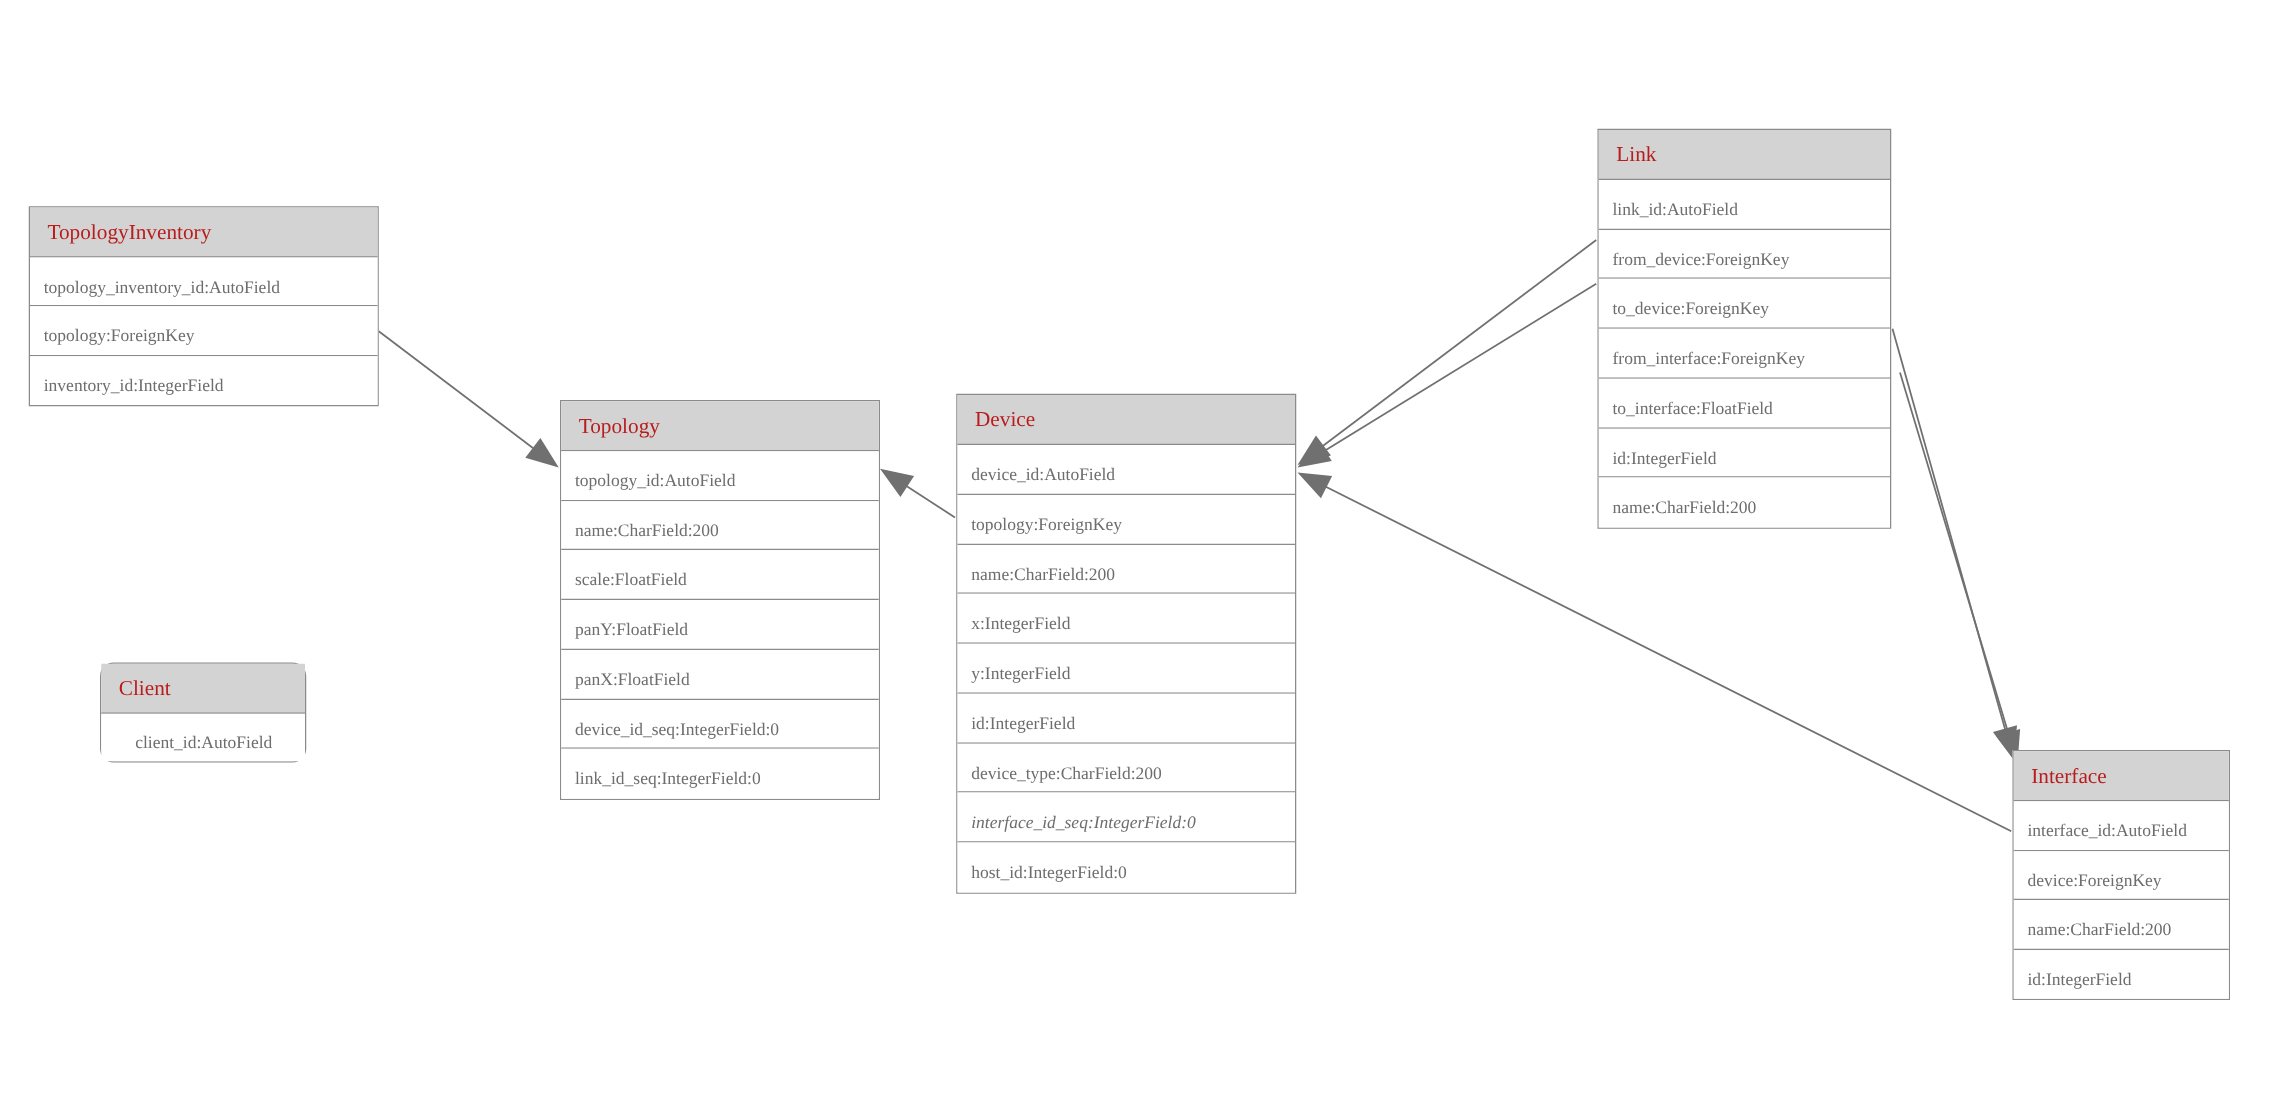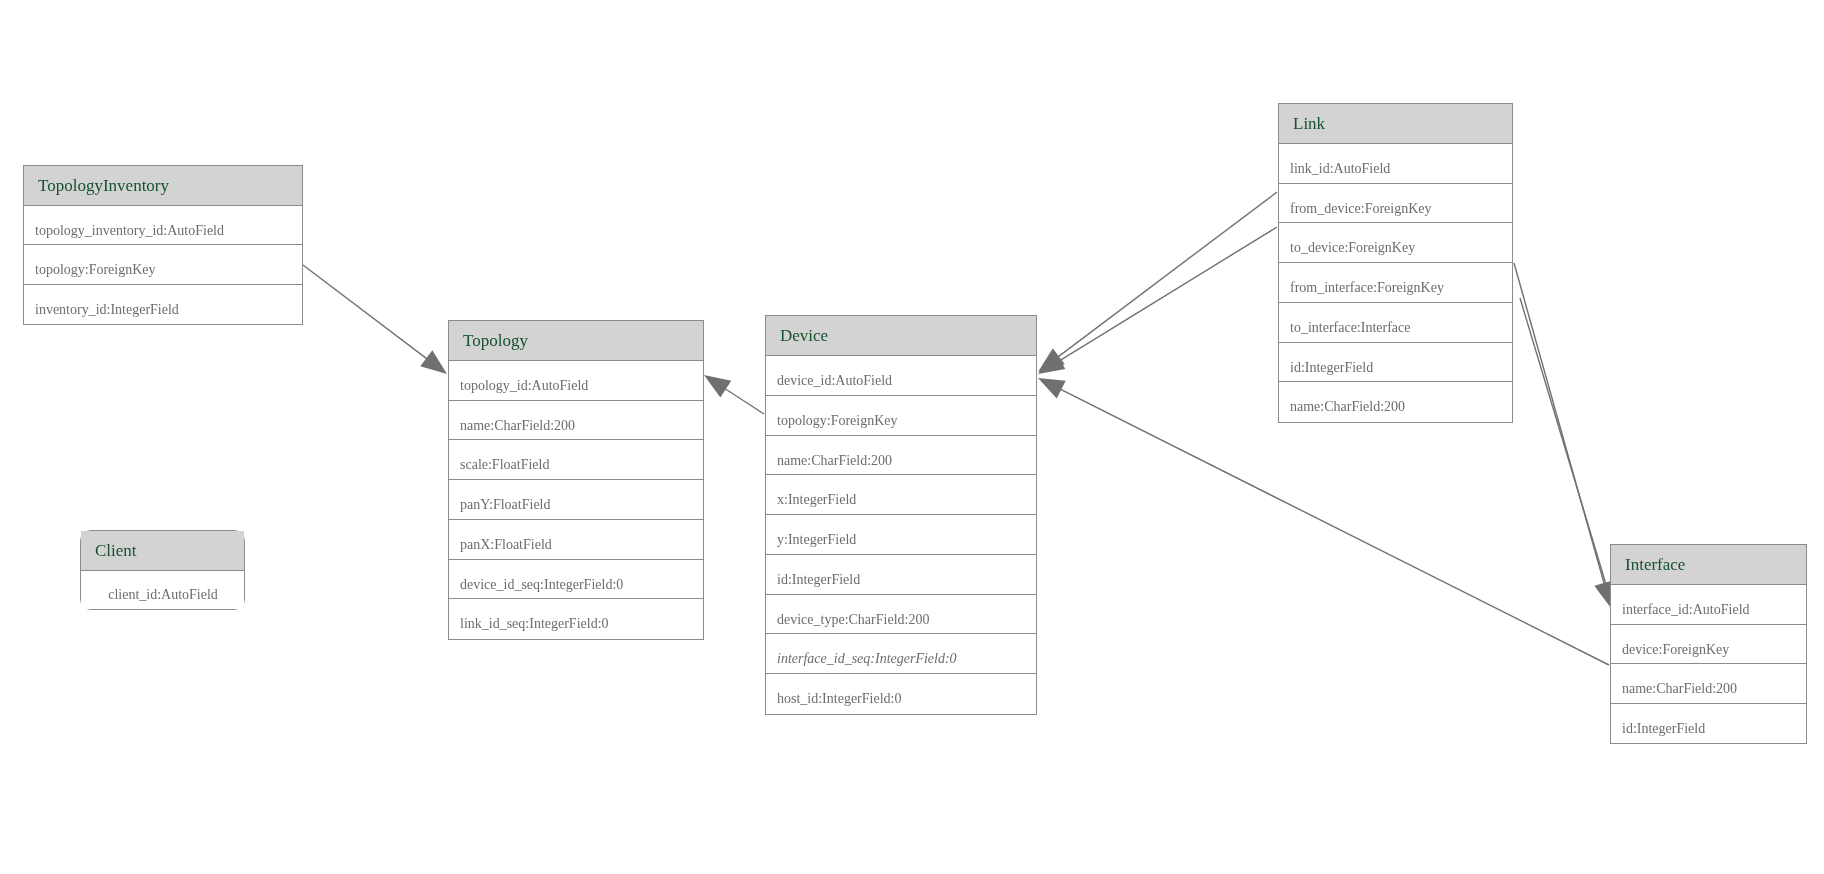--- a/index.html
+++ b/index.html
@@ -28,21 +28,21 @@
     position: absolute;
     box-sizing: border-box;
     border: 1px solid #8b8b8b;
     background: #ffffff;
     z-index: 2;
   }
   .entity-header {
     box-sizing: border-box;
     background: #d3d3d3;
     border-bottom: 1px solid #8b8b8b;
-    color: #14532d;
+    color: #b91c1c;
     font-size: 17px;
     line-height: 40px;
     height: 40px;
     padding: 0 0 0 14px;
     white-space: nowrap;
     overflow: hidden;
   }
   .entity-rows {
     display: block;
   }
@@ -139,26 +139,26 @@
           <div class="entity-row" style="height: 39.7778px; line-height: 39.7778px;">host_id:IntegerField:0</div>
         </div>
       </div>
       <div class="entity" style="left: 1278px; top: 103px; width: 235px; height: 320px;">
         <div class="entity-header">Link</div>
         <div class="entity-rows">
           <div class="entity-row" style="height: 39.7143px; line-height: 39.7143px;">link_id:AutoField</div>
           <div class="entity-row" style="height: 39.7143px; line-height: 39.7143px;">from_device:ForeignKey</div>
           <div class="entity-row" style="height: 39.7143px; line-height: 39.7143px;">to_device:ForeignKey</div>
           <div class="entity-row" style="height: 39.7143px; line-height: 39.7143px;">from_interface:ForeignKey</div>
-          <div class="entity-row" style="height: 39.7143px; line-height: 39.7143px;">to_interface:Interface</div>
+          <div class="entity-row" style="height: 39.7143px; line-height: 39.7143px;">to_interface:FloatField</div>
           <div class="entity-row" style="height: 39.7143px; line-height: 39.7143px;">id:IntegerField</div>
           <div class="entity-row" style="height: 39.7143px; line-height: 39.7143px;">name:CharField:200</div>
         </div>
       </div>
-      <div class="entity" style="left: 1610px; top: 544px; width: 197px; height: 200px;">
+      <div class="entity" style="left: 1610px; top: 600px; width: 174px; height: 200px;">
         <div class="entity-header">Interface</div>
         <div class="entity-rows">
           <div class="entity-row" style="height: 39.5px; line-height: 39.5px;">interface_id:AutoField</div>
           <div class="entity-row" style="height: 39.5px; line-height: 39.5px;">device:ForeignKey</div>
           <div class="entity-row" style="height: 39.5px; line-height: 39.5px;">name:CharField:200</div>
           <div class="entity-row" style="height: 39.5px; line-height: 39.5px;">id:IntegerField</div>
         </div>
       </div>
     </div>
 

